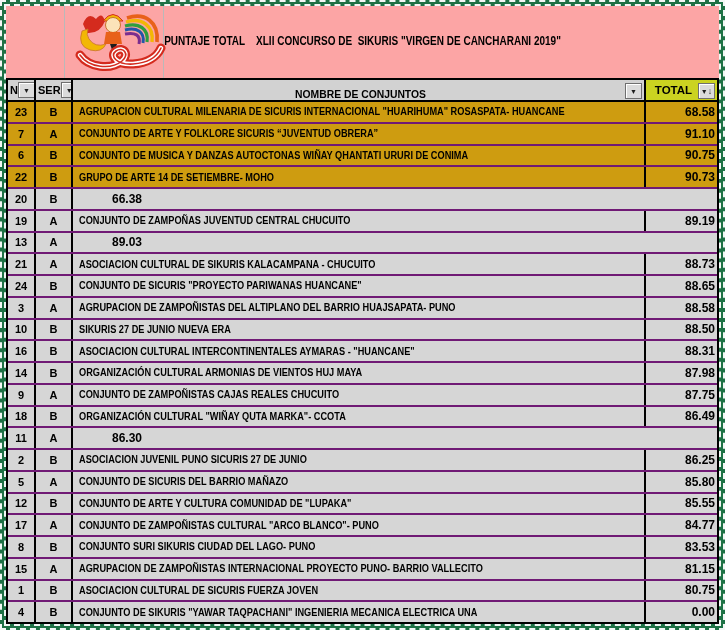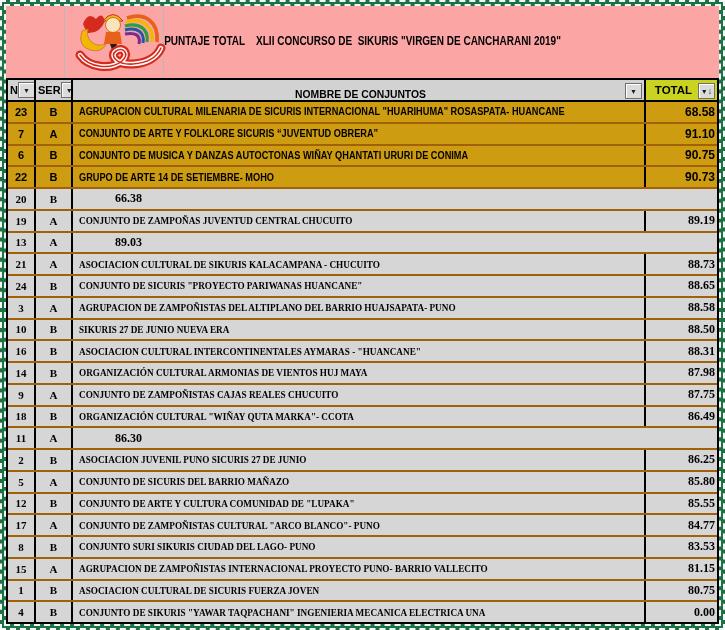--- a/index.html
+++ b/index.html
@@ -14,40 +14,40 @@
   .gridline { position:absolute; top:0; bottom:0; width:1px; background:#b9b9b9; }
   .gl-a { left:58px; } .gl-b { left:157px; }
   .logo { position:absolute; left:69px; top:3px; width:94px; height:66px; }
   .main-title { position:absolute; left:0; right:0; top:27px; text-align:center;
       font-size:13.5px; font-weight:bold; color:#000; letter-spacing:0;
       transform:scaleX(.74); transform-origin:50% 50%; white-space:pre; }
 
   
   .table { position:absolute; top:72px; left:0; right:0; bottom:0;
       display:flex; flex-direction:column; border:2px solid #000; box-sizing:border-box; background:#fff; }
-  .trow { display:flex; flex:1; min-height:0; border-bottom:2px solid #a16207; box-sizing:border-box; }
+  .trow { display:flex; flex:1; min-height:0; border-bottom:2px solid #701a75; box-sizing:border-box; }
   .trow:last-child { border-bottom:none; }
   .cell { display:flex; align-items:center; box-sizing:border-box; border-right:2px solid #000; overflow:hidden; }
   .c-n     { width:28px; justify-content:center; font-weight:bold; font-size:11px; }
   .c-ser   { width:37px; justify-content:center; font-weight:bold; font-size:11px; }
   .c-name  { flex:1; padding-left:6px; font-weight:bold; font-size:10px; white-space:nowrap; }
   .c-total { width:71px; justify-content:flex-end; padding-right:2px; font-weight:bold; font-size:12px; border-right:none; }
   .cond { display:inline-block; transform:scaleX(.92); transform-origin:0 50%; white-space:nowrap; }
 
   .hrow { flex:none; height:22px; border-bottom:2px solid #000; }
   .hcell { background:var(--header-bg,#D2D2D2); font-weight:bold; font-size:11px; position:relative; }
   .h-total { background:var(--total-bg,#CBD321); }
   .hcenter { flex:1; text-align:center; transform:scaleX(.9); }
   .filter-btn { width:15px; height:14px; background:#DBDBDB; border:1px solid #6f6f6f;
       box-shadow:inset 1px 1px 0 #fff; display:flex; align-items:center; justify-content:center;
       font-size:7px; color:#1d1d1d; flex:none; cursor:pointer; line-height:1; }
   .abs-r { position:absolute; right:2px; top:3px; }
   .pad-lr { padding:0 2px; justify-content:space-between; }
 
-  .row-normal { background:var(--row-bg,#D6D6D6);font-family:Liberation Serif, serif; }
+  .row-normal { background:var(--row-bg,#D6D6D6); }
   .row-hl     { background:var(--hl-bg,#CE9C10); }
 </style>
 </head>
 <body>
 
 <div id="stage">
   <div class="content">
 
     <div class="title-area">
       <div class="gridline gl-a"></div>

